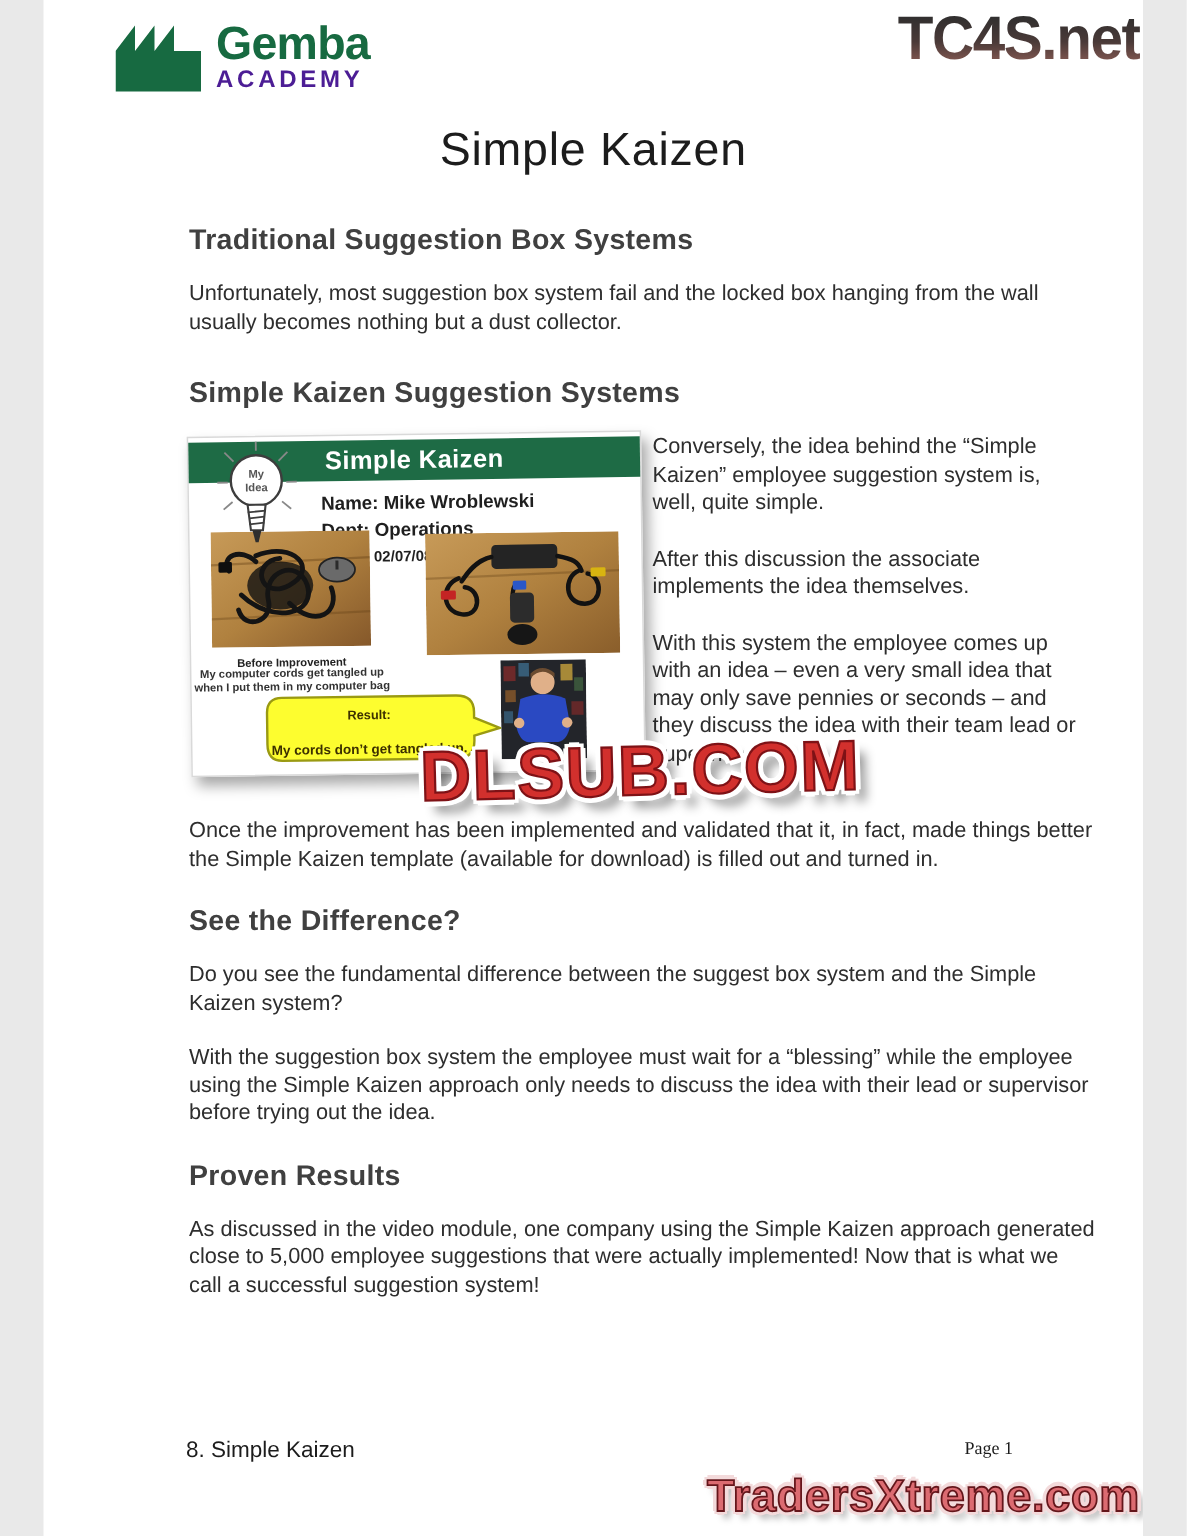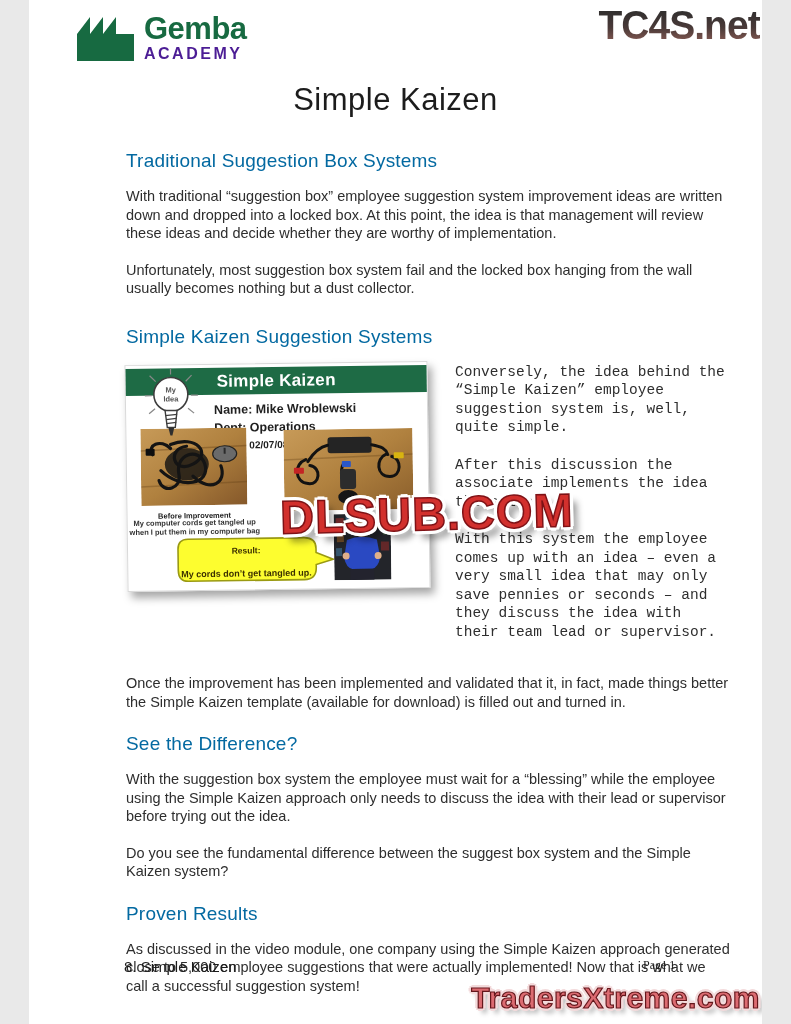--- a/index.html
+++ b/index.html
@@ -23,27 +23,27 @@
     -webkit-background-clip:text; background-clip:text; color:transparent;
   }
 
   .doc-title {
     position:absolute; left:0; right:0; top:82px; text-align:center;
     font-size:31px; font-weight:400; color:#1c1c1c; letter-spacing:0.5px;
   }
 
   
   .content { position:absolute; left:97px; top:150px; width:604px; font-size:14.5px; line-height:18.5px; }
-  .content h2 { font-size:19px; font-weight:normal; color:#0369a1; margin:0 0 15px 0; line-height:22px; letter-spacing:0.2px; }
+  .content h2 { font-size:19px; font-weight:bold; color:#404040; margin:0 0 15px 0; line-height:22px; letter-spacing:0.2px; }
   .content p  { margin:0 0 18px 0; }
   .sp1 { margin-top:28px !important; }
   .sp2 { margin-top:22px !important; }
 
   .media-row { display:flex; align-items:flex-start; margin:0 0 14px 0; }
-  .side-col { margin-left:26px; width:288px;font-family:Liberation Mono, monospace; }
+  .side-col { margin-left:6px; width:288px; }
   .side-col p { margin:0 0 19px 0; }
 
   
   .slide {
     position:relative; flex:0 0 auto; width:301px; height:225px;
     background:#fff; border:1px solid #d9d9d9;
     box-shadow:4px 6px 9px rgba(0,0,0,0.35);
     transform:rotate(-0.8deg);
   }
   .slide-bar {
@@ -107,21 +107,20 @@
     </span>
   </div>
 
   <div class="wm-tc4s">TC4S.net</div>
 
   <div class="doc-title">Simple Kaizen</div>
 
   <div class="content">
 
     <h2>Traditional Suggestion Box Systems</h2>
-    <p>With traditional “suggestion box” employee suggestion system improvement ideas are written down and dropped into a locked box.  At this point, the idea is that management will review these ideas and decide whether they are worthy of implementation.</p>
     <p>Unfortunately, most suggestion box system fail and the locked box hanging from the wall usually becomes nothing but a dust collector.</p>
 
     <h2 class="sp1">Simple Kaizen Suggestion Systems</h2>
 
     <div class="media-row">
 
       <div class="slide">
         <div class="slide-bar">Simple Kaizen</div>
 
         <div class="bulb">
@@ -242,22 +241,22 @@
       <div class="side-col">
         <p>Conversely, the idea behind the “Simple Kaizen” employee suggestion system is, well, quite simple.</p>
         <p>After this discussion the associate implements the idea themselves.</p>
         <p>With this system the employee comes up with an idea – even a very small idea that may only save pennies or seconds – and they discuss the idea with their team lead or supervisor.</p>
       </div>
     </div>
 
     <p>Once the improvement has been implemented and validated that it, in fact, made things better the Simple Kaizen template (available for download) is filled out and turned in.</p>
 
     <h2 class="sp2">See the Difference?</h2>
+    <p>Do you see the fundamental difference between the suggest box system and the Simple Kaizen system?</p>
     <p>With the suggestion box system the employee must wait for a “blessing” while the employee using the Simple Kaizen approach only needs to discuss the idea with their lead or supervisor before trying out the idea.</p>
-    <p>Do you see the fundamental difference between the suggest box system and the Simple Kaizen system?</p>
 
     <h2 class="sp2">Proven Results</h2>
     <p>As discussed in the video module, one company using the Simple Kaizen approach generated close to 5,000 employee suggestions that were actually implemented!  Now that is what we call a successful suggestion system!</p>
   </div>
 
   <div class="wm-dlsub">DLSUB.COM</div>
   <div class="wm-traders">TradersXtreme.com</div>
 
   <div class="footer-left">8. Simple Kaizen</div>
   <div class="footer-right">Page 1</div>

